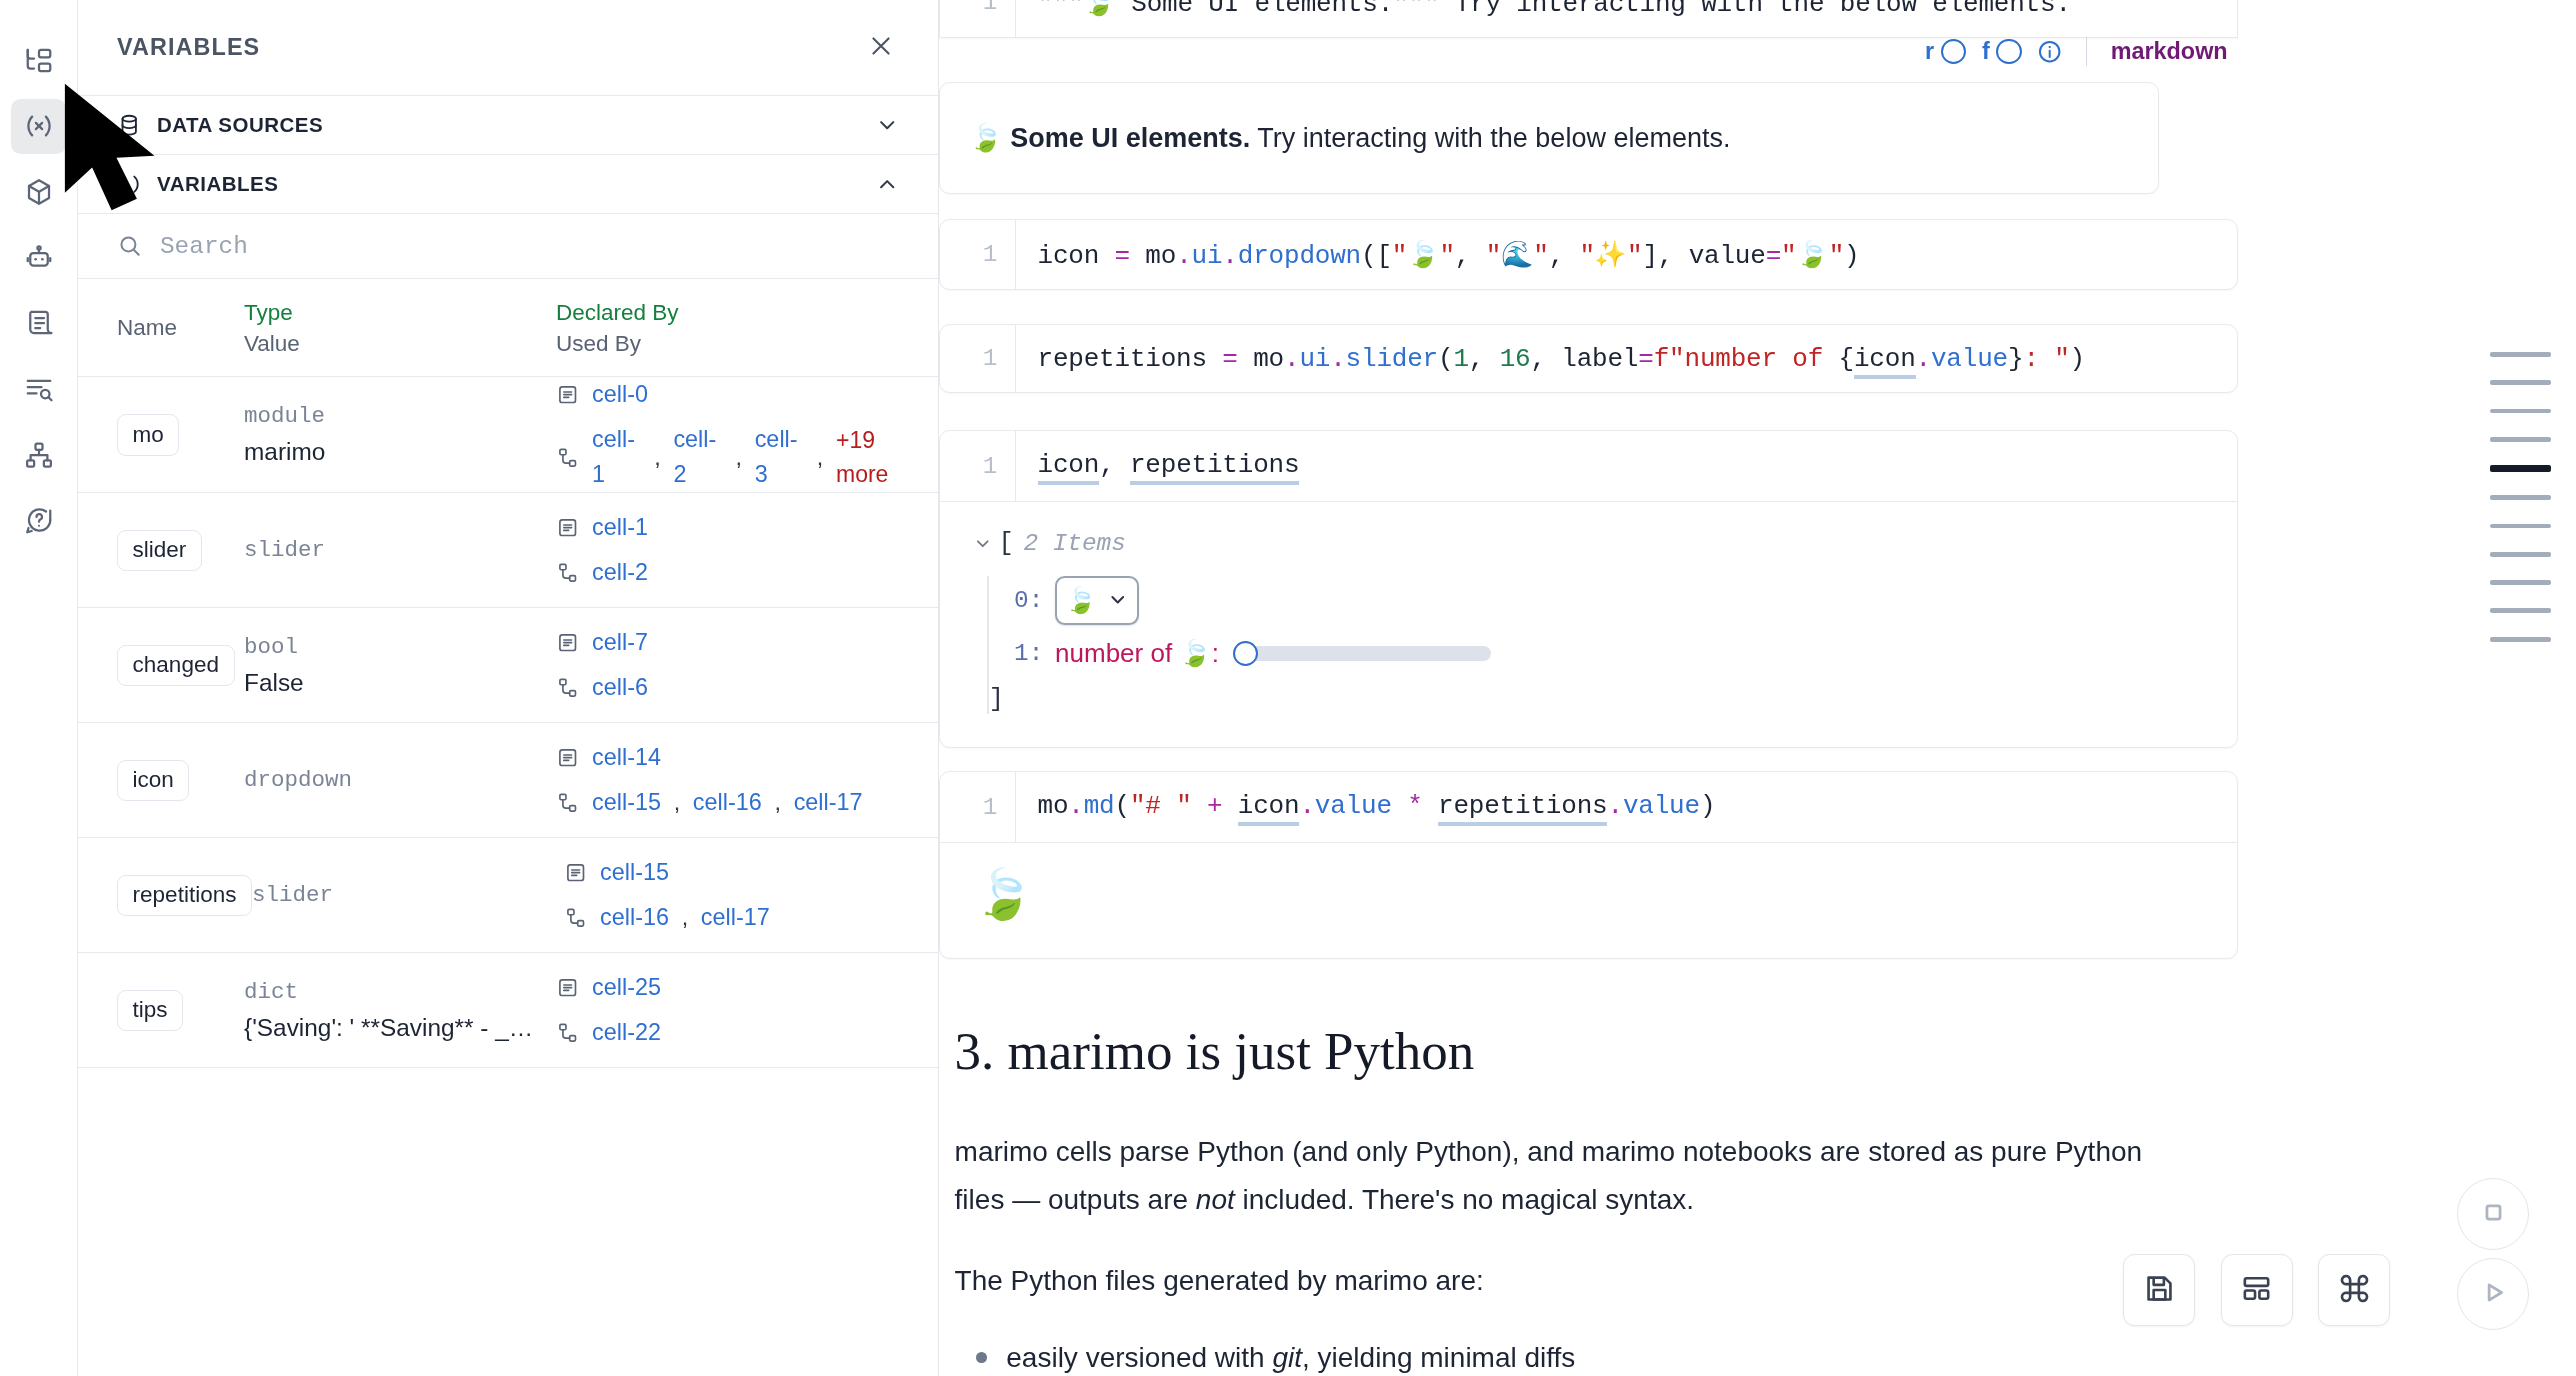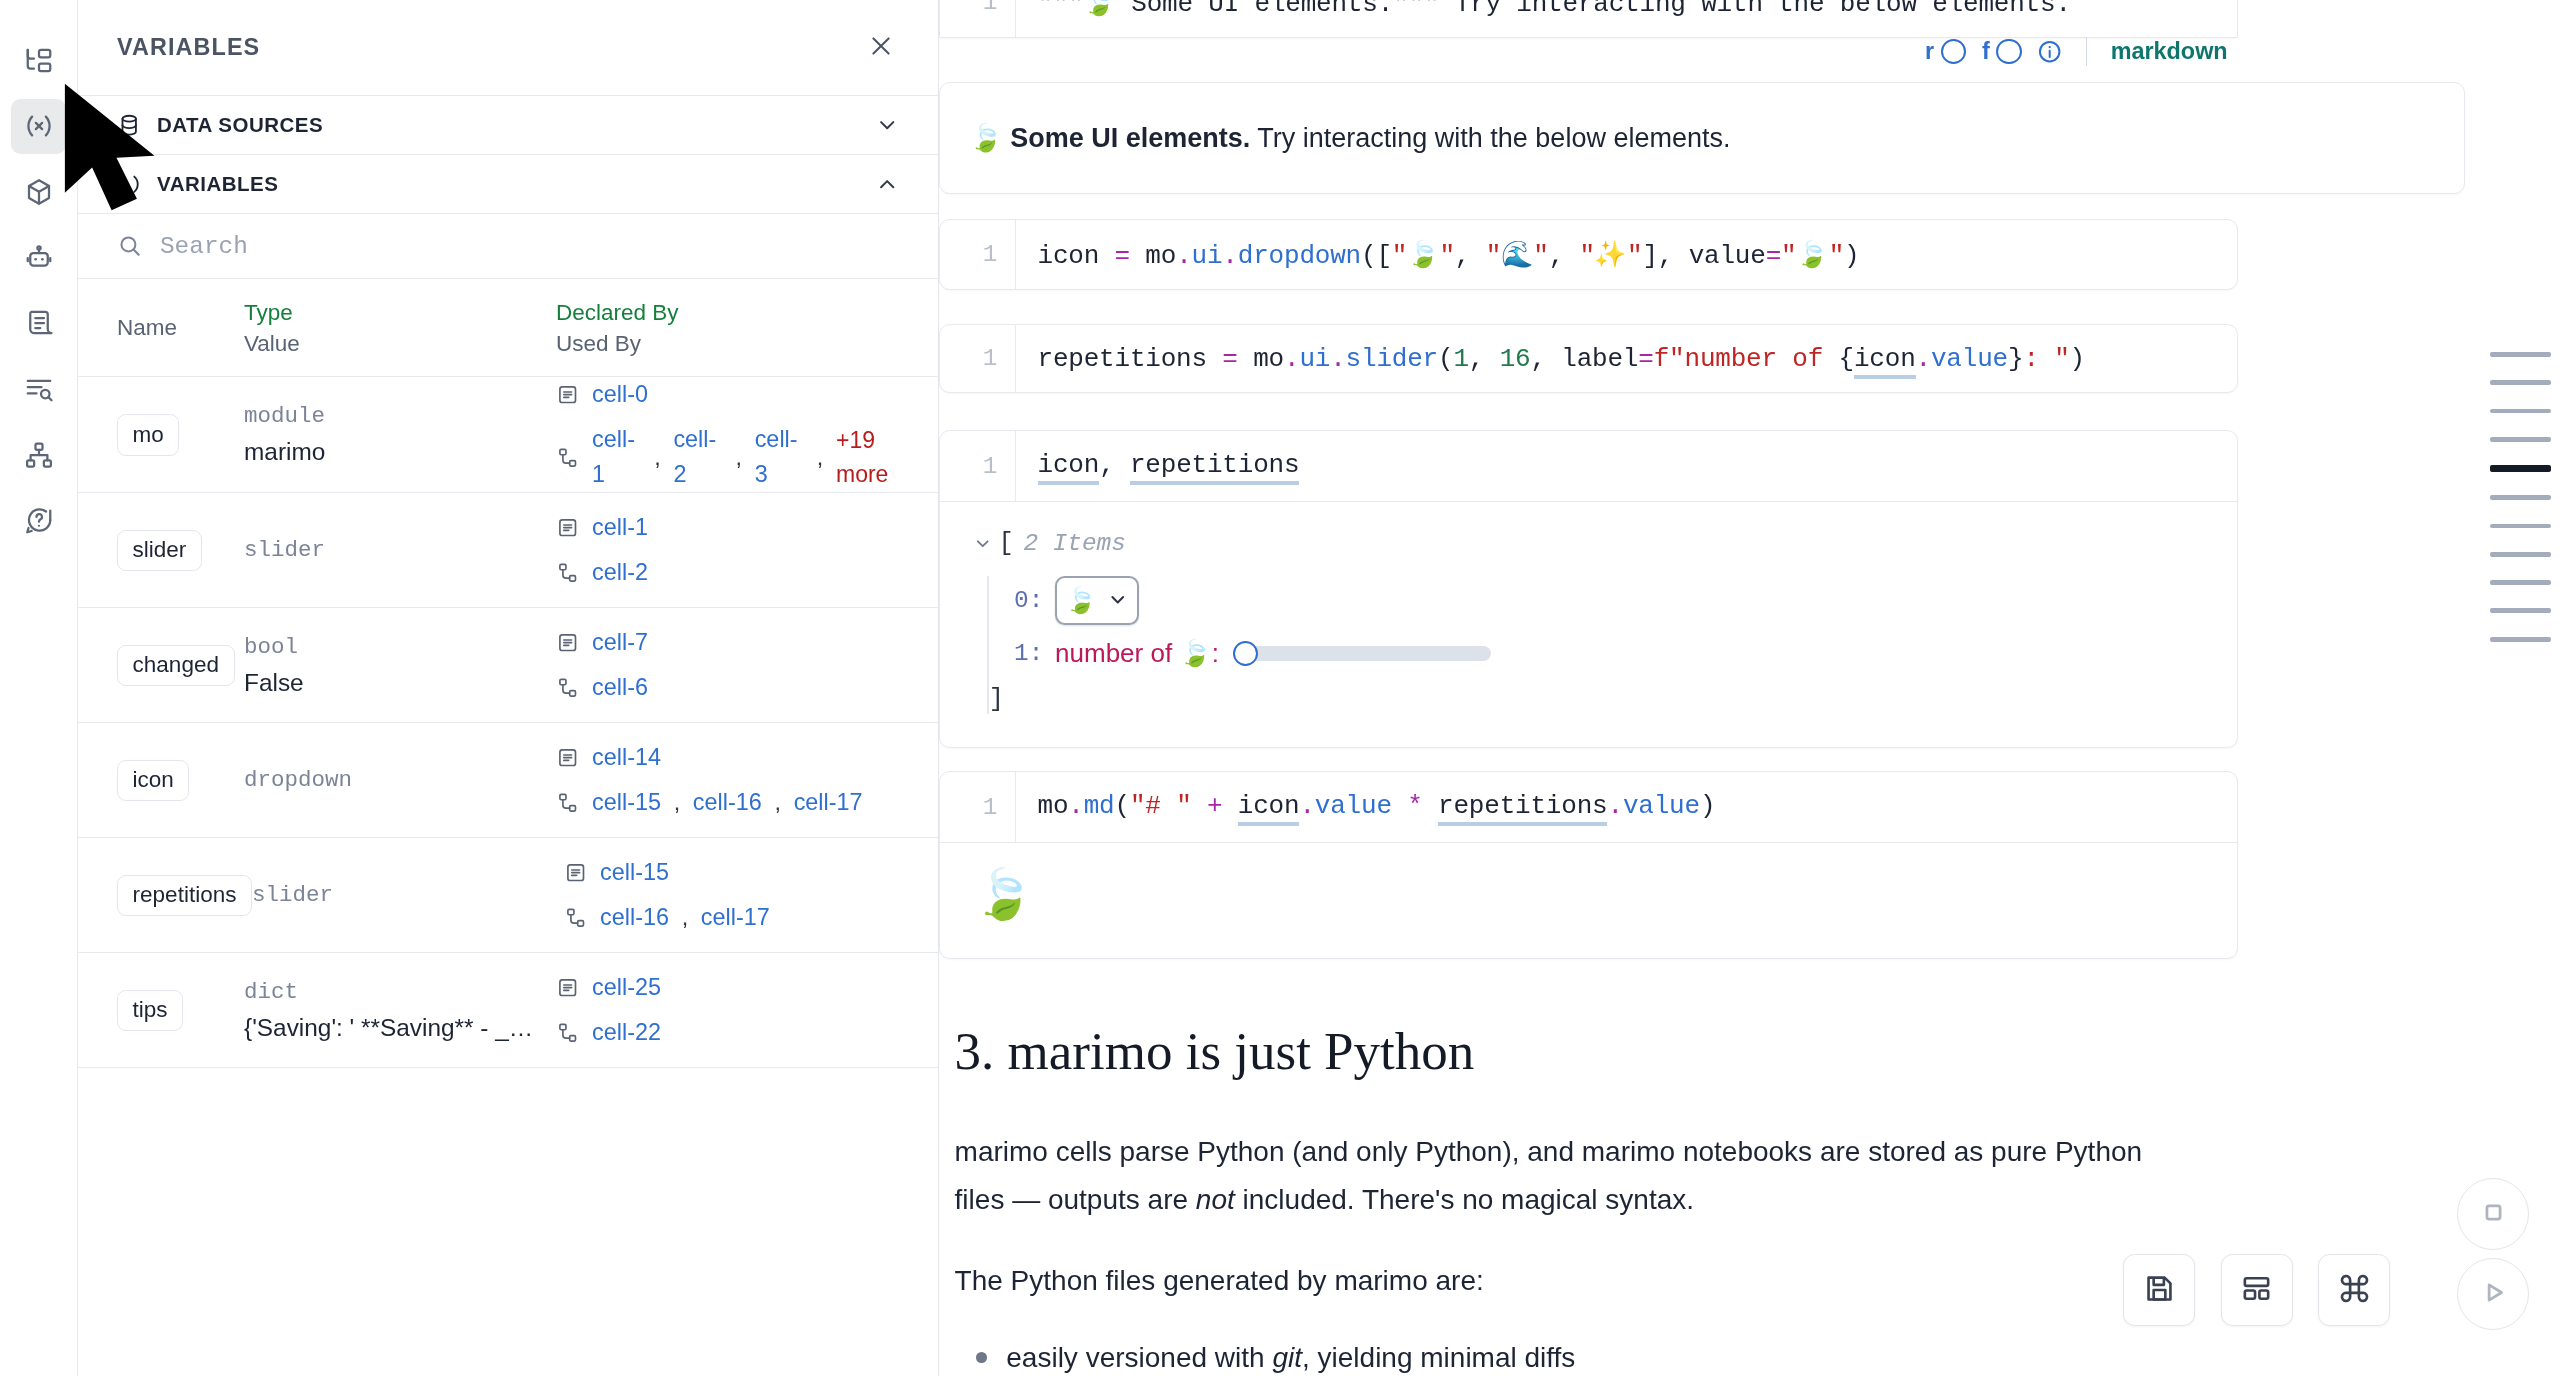--- a/index.html
+++ b/index.html
@@ -156,21 +156,21 @@
   .cell-toolbar {
     position: absolute; display: flex; align-items: center; gap: 15.6px;
     font-size: 23.4px; color: #2f6fd0; font-weight: 700;
   }
   .rf { display: flex; align-items: center; gap: 6.8px; }
   .rf .lab { font-size: 23.4px; color: #2f6fd0; font-weight: 700; }
   .ring { width: 25.4px; height: 25.4px; border: 2.4px solid #2f6fd0; border-radius: 50%; }
   .info-ic { color: #2f6fd0; display: flex; }
   .info-ic svg { width: 25.4px; height: 25.4px; }
   .divider-v { width: 1px; height: 29px; background: #d4d8e0; margin: 0 7.8px; }
-  .lang { font-size: 23.4px; color: #0f766e; font-weight: 700; cursor: pointer; }
+  .lang { font-size: 23.4px; color: #701a75; font-weight: 700; cursor: pointer; }
 
   
   .listout { padding: 27px 33px 33px 33px; }
   .lrow { display: flex; align-items: center; font-family: "Liberation Mono", monospace; }
   .lchev { color: #6f7888; margin-right: 5.9px; display:flex; }
   .lchev svg { width: 19.5px; height: 19.5px; }
   .lbrk  { font-size: 25.4px; color: #2b3241; font-family: "Liberation Mono", monospace; }
   .litems{ font-size: 24.4px; color: #9aa3b2; font-style: italic; margin-left: 9.8px;
            font-family: "Liberation Mono", monospace; }
   .lguide{ border-left: 2px solid #e4e7ec; margin-left: 13.7px; padding-left: 25.4px; }
@@ -597,21 +597,21 @@
         <svg viewBox="0 0 24 24" fill="none" stroke="currentColor" stroke-width="1.9">
             <circle cx="12" cy="12" r="9.2"></circle>
             <path d="M12 11v6" stroke-linecap="round"></path>
             <circle cx="12" cy="7.6" r="1.1" fill="currentColor" stroke="none"></circle>
           </svg>
       </span>
       <span class="divider-v"></span>
       <span class="lang">markdown</span>
     </div>
 
-    <div class="cellwrap" style="left:0px; top:82px; width:1526px;">
+    <div class="cellwrap" style="left:0px; top:82px; width:1220px;">
       <div class="outcard">
         <div class="outbody" style="padding:39px 29px;">
           <div class="md-text">
             <span class="emoji">🍃</span>
             <b>Some UI elements.</b><span> Try interacting with the below elements.</span>
           </div>
         </div>
       </div>
     </div>
 

